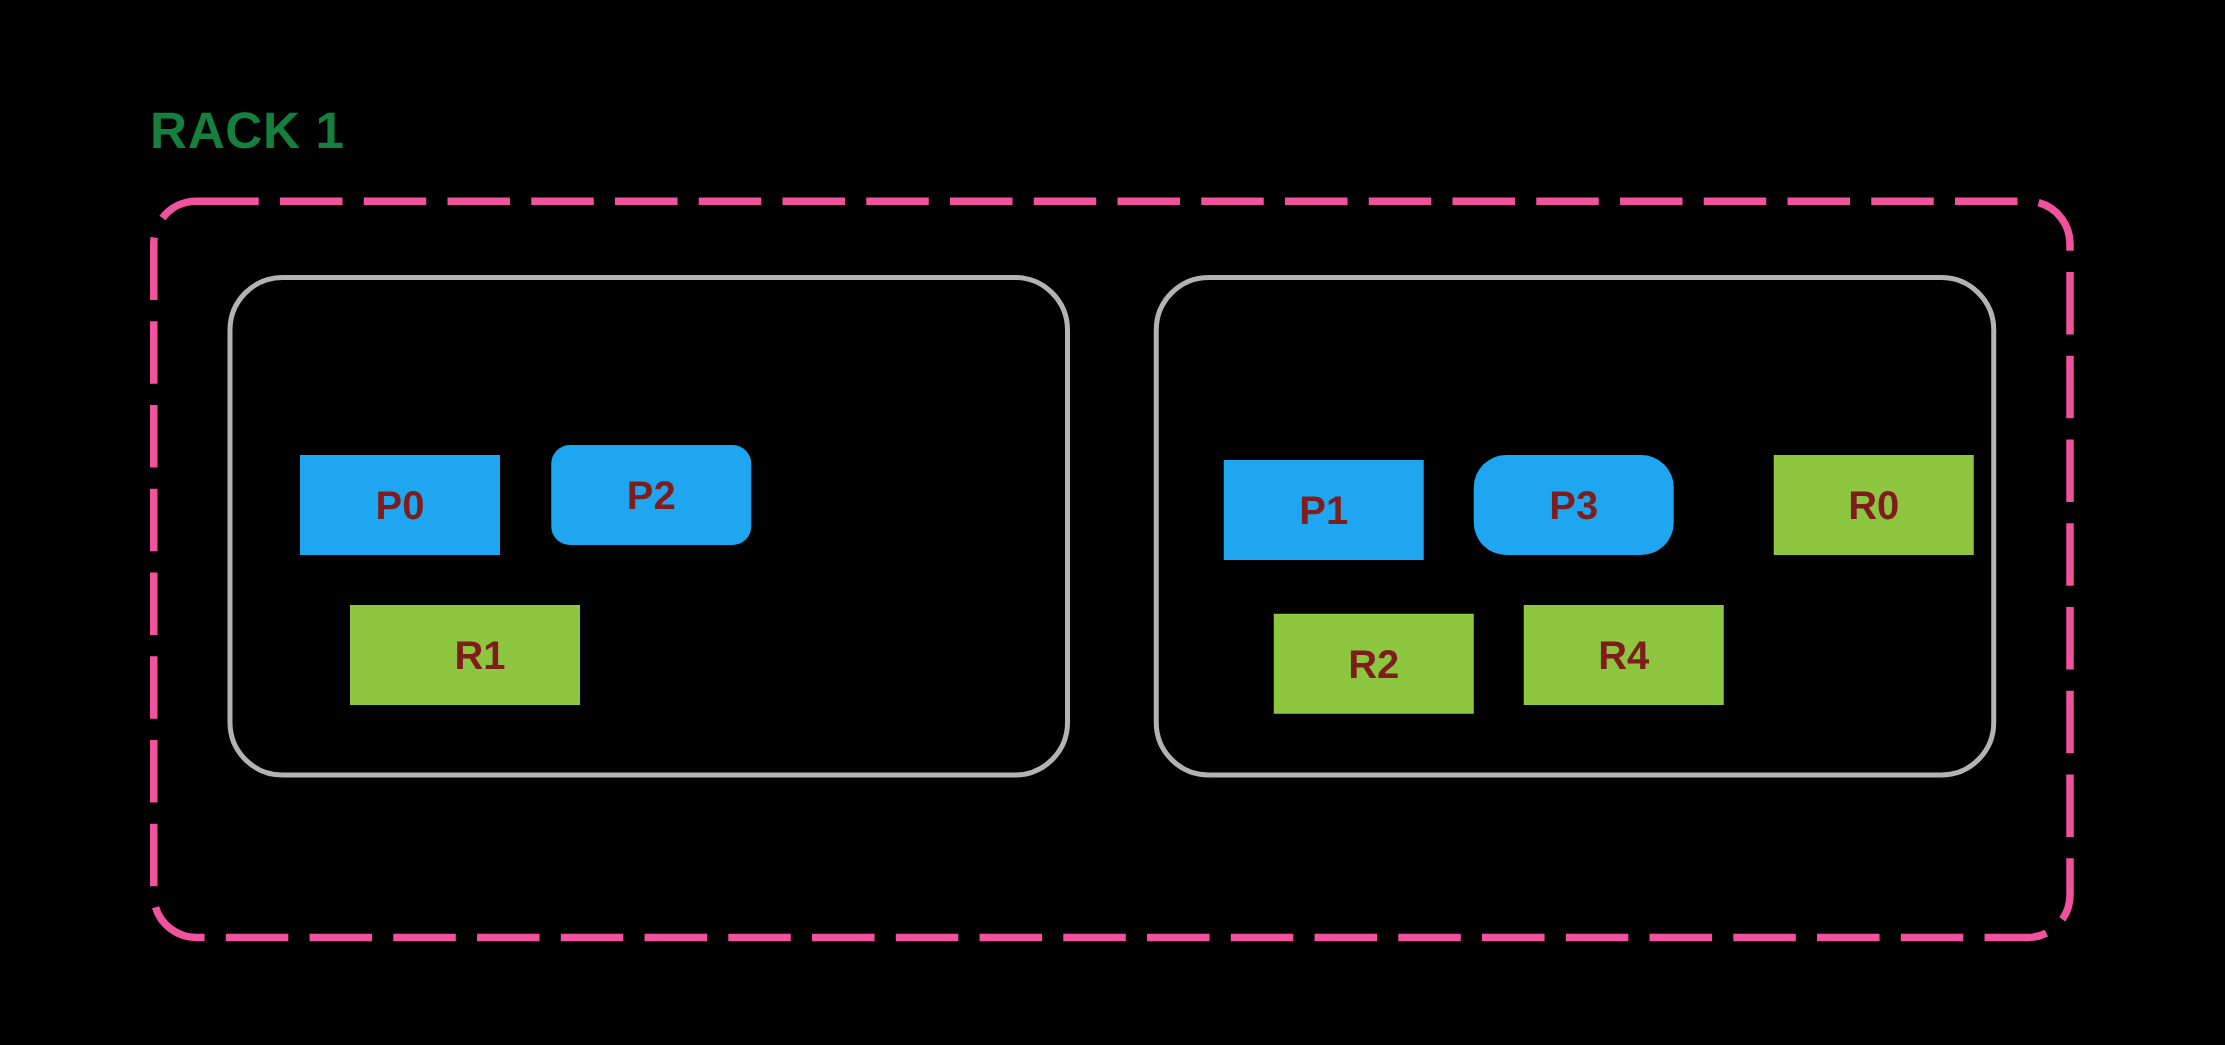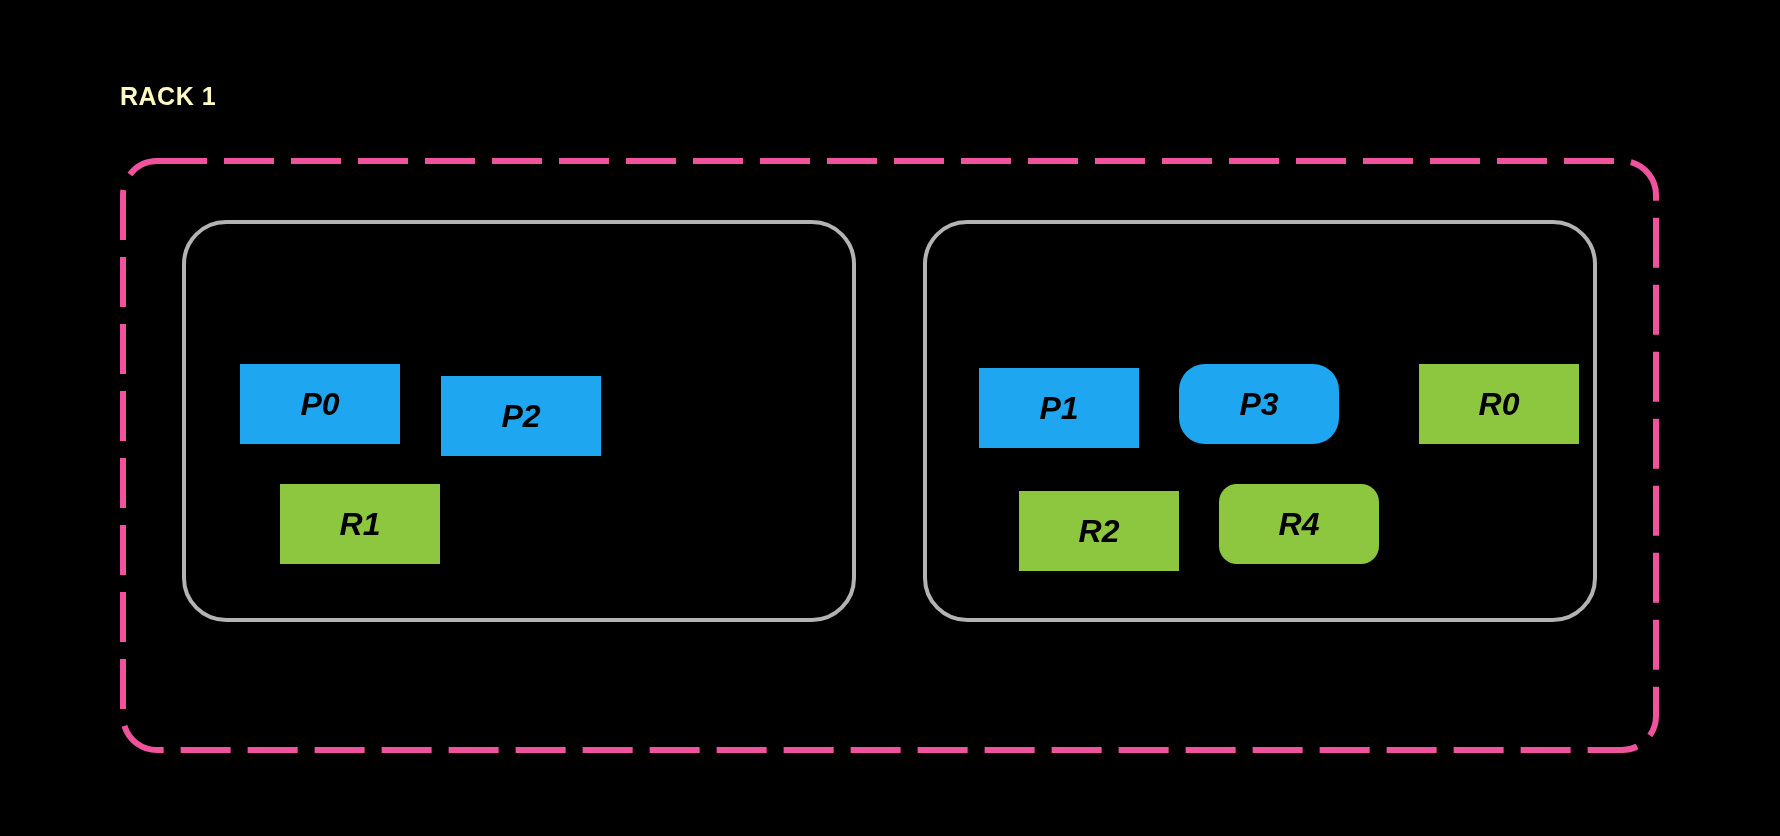--- a/index.html
+++ b/index.html
@@ -12,24 +12,24 @@
     width: 1780px;
     height: 836px;
     background: #000000;
     overflow: hidden;
     font-family: "Liberation Sans", sans-serif;
   }
   .rack-label {
     position: absolute;
     left: 120px;
     top: 84px;
-    font-size: 25px;
+    font-size: 41px;
     font-weight: 700;
     letter-spacing: 0.5px;
-    color: #fef9c3;
+    color: #15803d;
     line-height: 1;
     white-space: nowrap;
   }
   .rack-outline-svg {
     position: absolute;
     left: 0;
     top: 0;
     width: 1780px;
     height: 836px;
     display: block;
@@ -48,39 +48,38 @@
   .host.host-2 { left: 923px; }
   .slot {
     position: absolute;
     width: 160px;
     height: 80px;
     display: flex;
     align-items: center;
     justify-content: center;
     font-size: 32px;
     font-weight: 700;
-    color: #000000;
+    color: #7f1d1d;
     line-height: 1;
-    font-style: italic;
   }
   .slot.primary { background: #1EA7F0; }
   .slot.replica { background: #8DC63F; margin-left: 40px; }
 
   
   .pos-p0 { left: 240px;  top: 364px; }
-  .pos-p2 { left: 441px;  top: 376px; }
+  .pos-p2 { left: 441px;  top: 356px; border-radius: 15px; }
   .pos-p4 { left: 640px;  top: 364px; }
-  .pos-r1 { left: 240px;  top: 484px; }
+  .pos-r1 { left: 240px;  top: 484px; padding-left: 24px; }
   .pos-r3 { left: 441px;  top: 484px; }
   
   .pos-p1 { left: 979px;  top: 368px; }
   .pos-p3 { left: 1179px; top: 364px; border-radius: 26px; }
   .pos-r0 { left: 1379px; top: 364px; }
   .pos-r2 { left: 979px;  top: 491px; }
-  .pos-r4 { left: 1179px; top: 484px; border-radius: 18px; }
+  .pos-r4 { left: 1179px; top: 484px; }
 </style>
 </head>
 <body>
 
 <div class="canvas">
 
   <svg class="rack-outline-svg" viewBox="0 0 1780 836" xmlns="http://www.w3.org/2000/svg">
     <rect x="123" y="161" width="1533" height="589" rx="34" ry="34" fill="none" stroke="#F0529D" stroke-width="6" stroke-dasharray="50 17"></rect>
   </svg>
 

